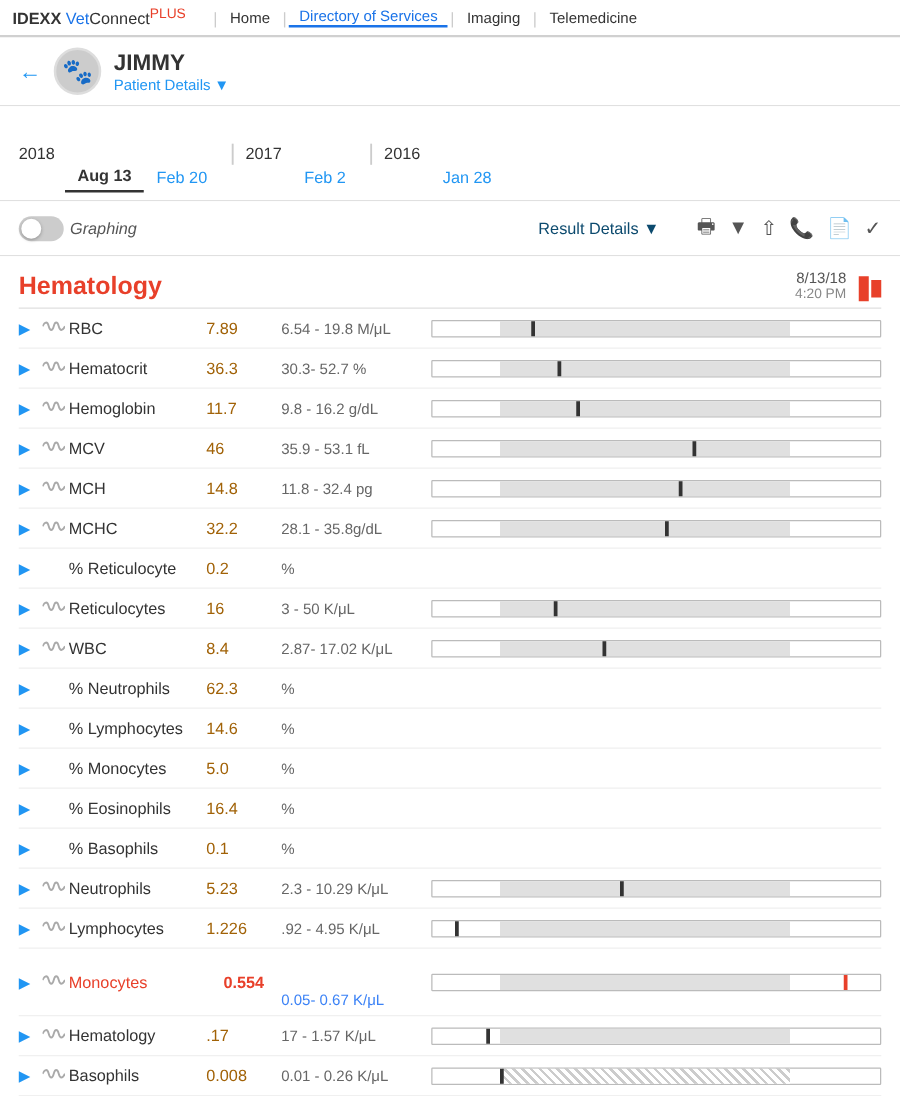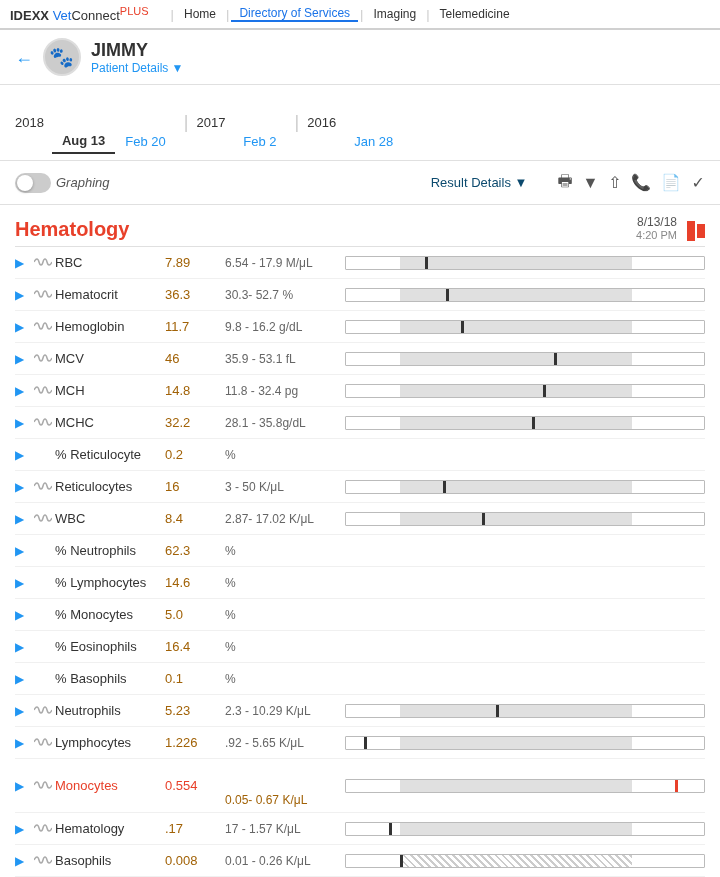--- a/index.html
+++ b/index.html
@@ -122,23 +122,23 @@
       border-bottom: 1px solid #f0f0f0;
       min-height: 32px;
     }
     .result-row:last-child { border-bottom: none; }
 
     .col-expand { width: 16px; color: #2196F3; cursor: pointer; font-size: 12px; flex-shrink: 0; }
     .col-wave { width: 24px; color: #aaa; font-size: 11px; flex-shrink: 0; text-align: center; }
     .col-name { width: 110px; font-size: 13px; color: #333; flex-shrink: 0; }
     .col-name.red { color: #e8402a; font-weight: normal; }
     .col-value { width: 60px; font-size: 13px; color: #a16207; flex-shrink: 0; }
-    .col-value.red { color: #e8402a; font-weight: normal; }
+    .col-value.red { color: #e8402a; font-weight: bold; text-align: center; }
     .col-range { width: 120px; font-size: 12px; color: #666; flex-shrink: 0; }
-    .col-range.red { color: #a16207; margin-top: 29px; }
+    .col-range.red { color: #3b82f6; margin-top: 29px; }
     .col-graph { flex: 1; display: flex; align-items: center; justify-content: flex-end; }
     .range-outer {
       width: 100%; height: 14px; border: 1px solid #bbb; background: #fff;
       position: relative; border-radius: 1px;
     }
     .range-inner {
       position: absolute;
       height: 100%;
       background: #e0e0e0;
     }
@@ -244,21 +244,21 @@
   </div>
 
   <div id="results-container">
       <div class="result-row">
         <span class="col-expand">▶</span>
         <span class="col-wave"><svg width="18" height="12" viewBox="0 0 18 12" fill="none" xmlns="http://www.w3.org/2000/svg">
             <path d="M0 6 C2 2, 4 2, 5 6 C6 10, 8 10, 9 6 C10 2, 12 2, 13 6 C14 10, 16 10, 18 6" stroke="#aaa" stroke-width="1.5" fill="none"></path>
           </svg></span>
         <span class="col-name">RBC</span>
         <span class="col-value">7.89</span>
-        <span class="col-range">6.54 - 17.9 M/μL</span>
+        <span class="col-range">6.54 - 19.8 M/μL</span>
         <div class="col-graph">
           <div class="range-outer">
             <div class="range-inner" style="left: 15%; width: 65%;"></div>
             <div class="range-marker" style="left: 22%;"></div>
           </div>
         </div>
       </div>
       <div class="result-row">
         <span class="col-expand">▶</span>
         <span class="col-wave"><svg width="18" height="12" viewBox="0 0 18 12" fill="none" xmlns="http://www.w3.org/2000/svg">
@@ -421,21 +421,21 @@
           </div>
         </div>
       </div>
       <div class="result-row">
         <span class="col-expand">▶</span>
         <span class="col-wave"><svg width="18" height="12" viewBox="0 0 18 12" fill="none" xmlns="http://www.w3.org/2000/svg">
             <path d="M0 6 C2 2, 4 2, 5 6 C6 10, 8 10, 9 6 C10 2, 12 2, 13 6 C14 10, 16 10, 18 6" stroke="#aaa" stroke-width="1.5" fill="none"></path>
           </svg></span>
         <span class="col-name">Lymphocytes</span>
         <span class="col-value">1.226</span>
-        <span class="col-range">.92 - 5.65 K/μL</span>
+        <span class="col-range">.92 - 4.95 K/μL</span>
         <div class="col-graph">
           <div class="range-outer">
             <div class="range-inner" style="left: 15%; width: 65%;"></div>
             <div class="range-marker" style="left: 5%;"></div>
           </div>
         </div>
       </div>
       <div class="result-row">
         <span class="col-expand">▶</span>
         <span class="col-wave"><svg width="18" height="12" viewBox="0 0 18 12" fill="none" xmlns="http://www.w3.org/2000/svg">

